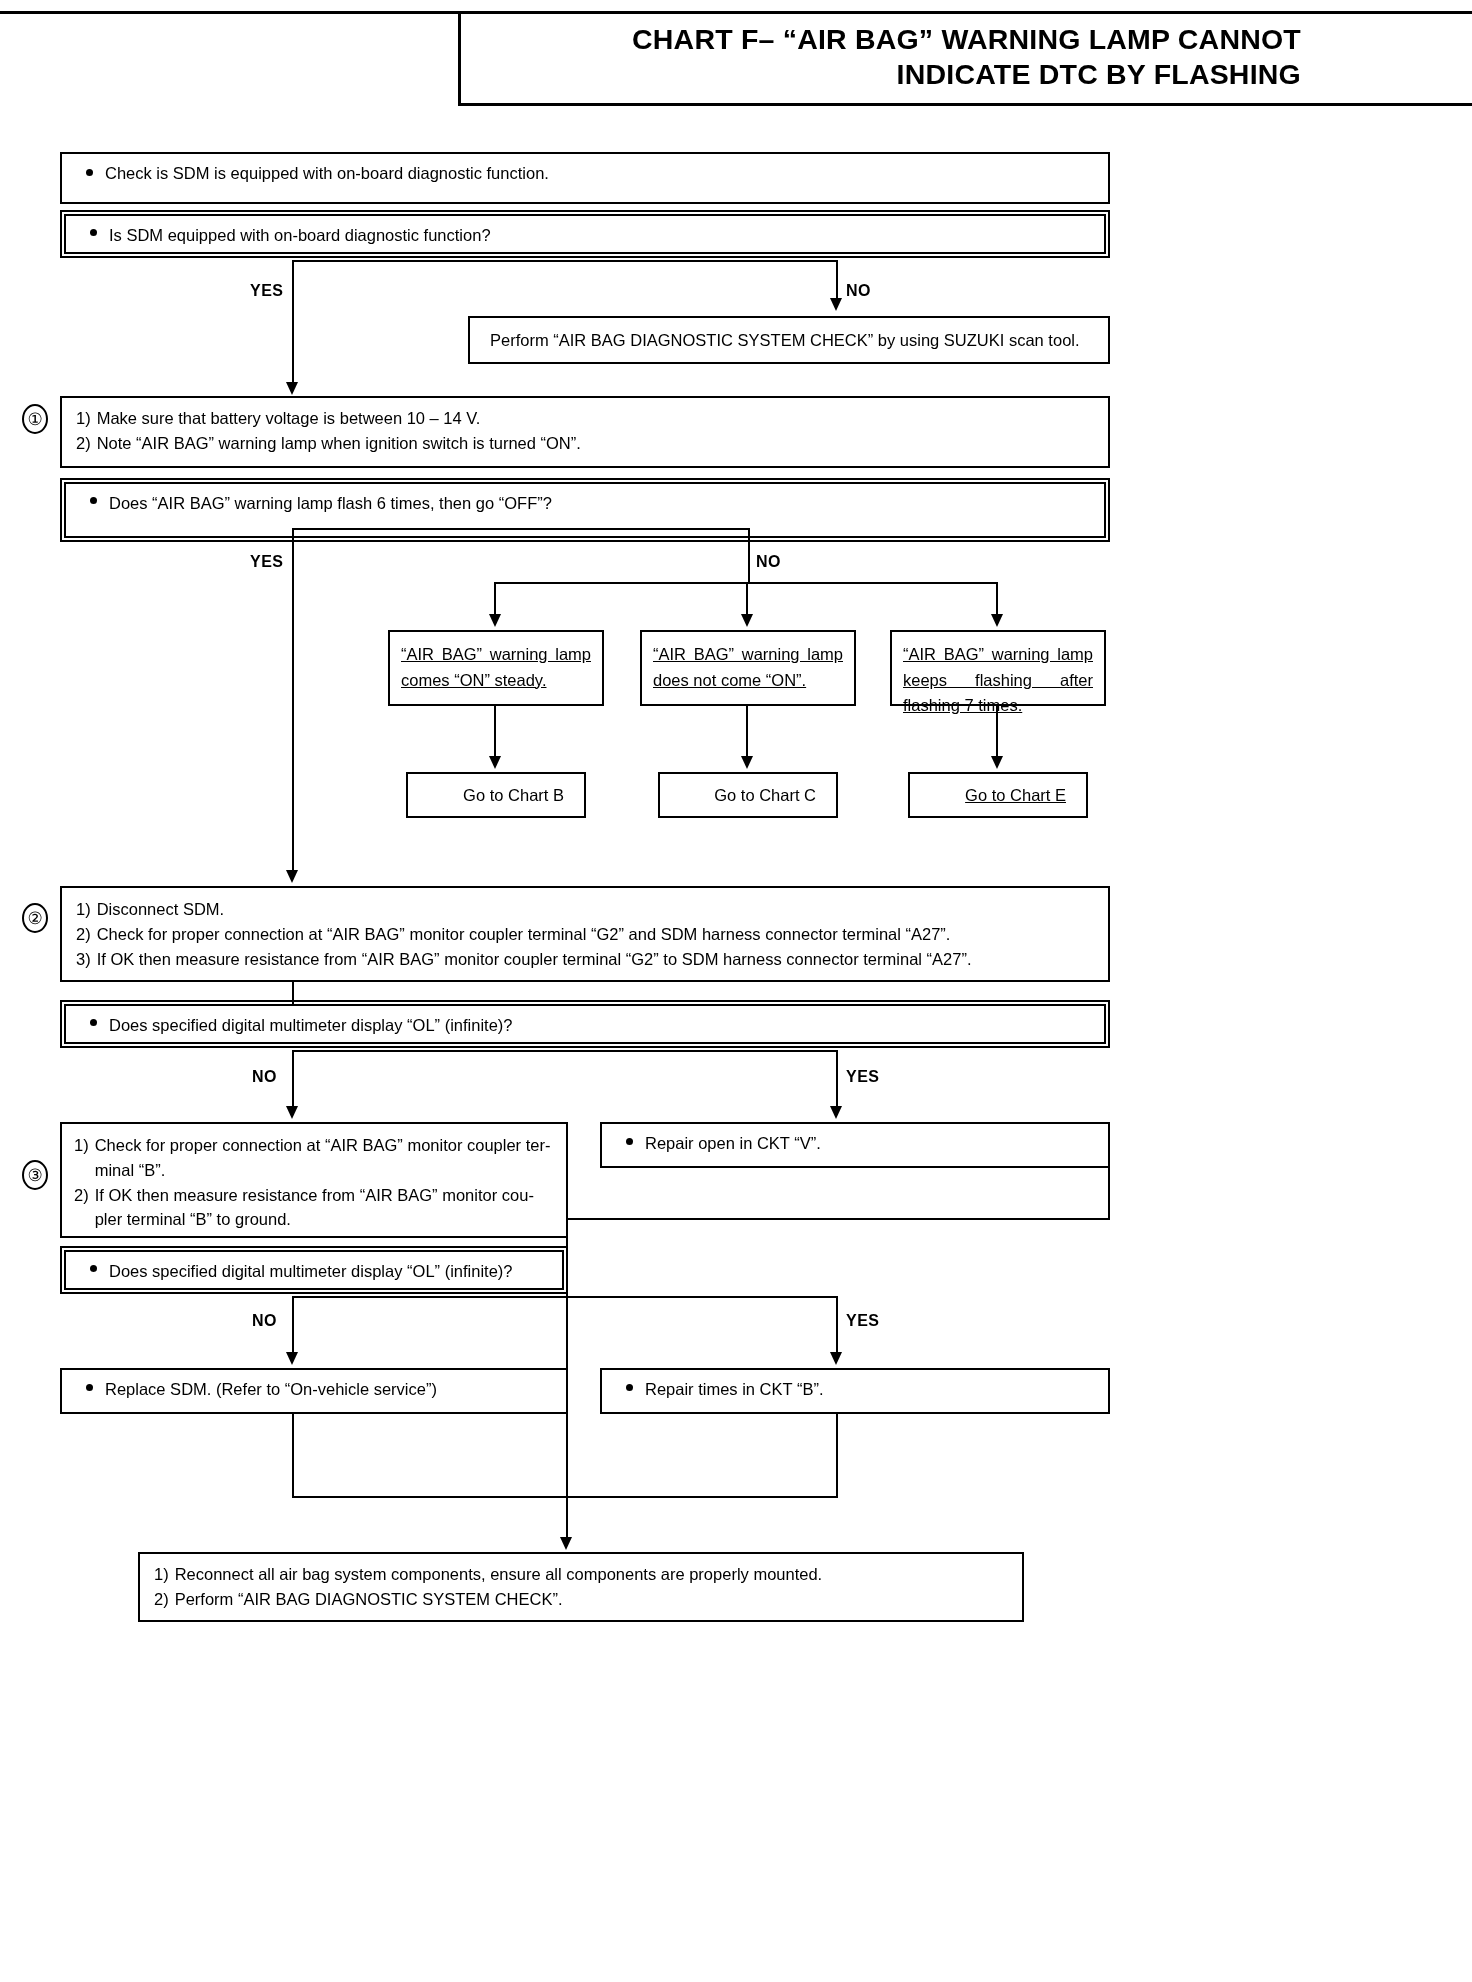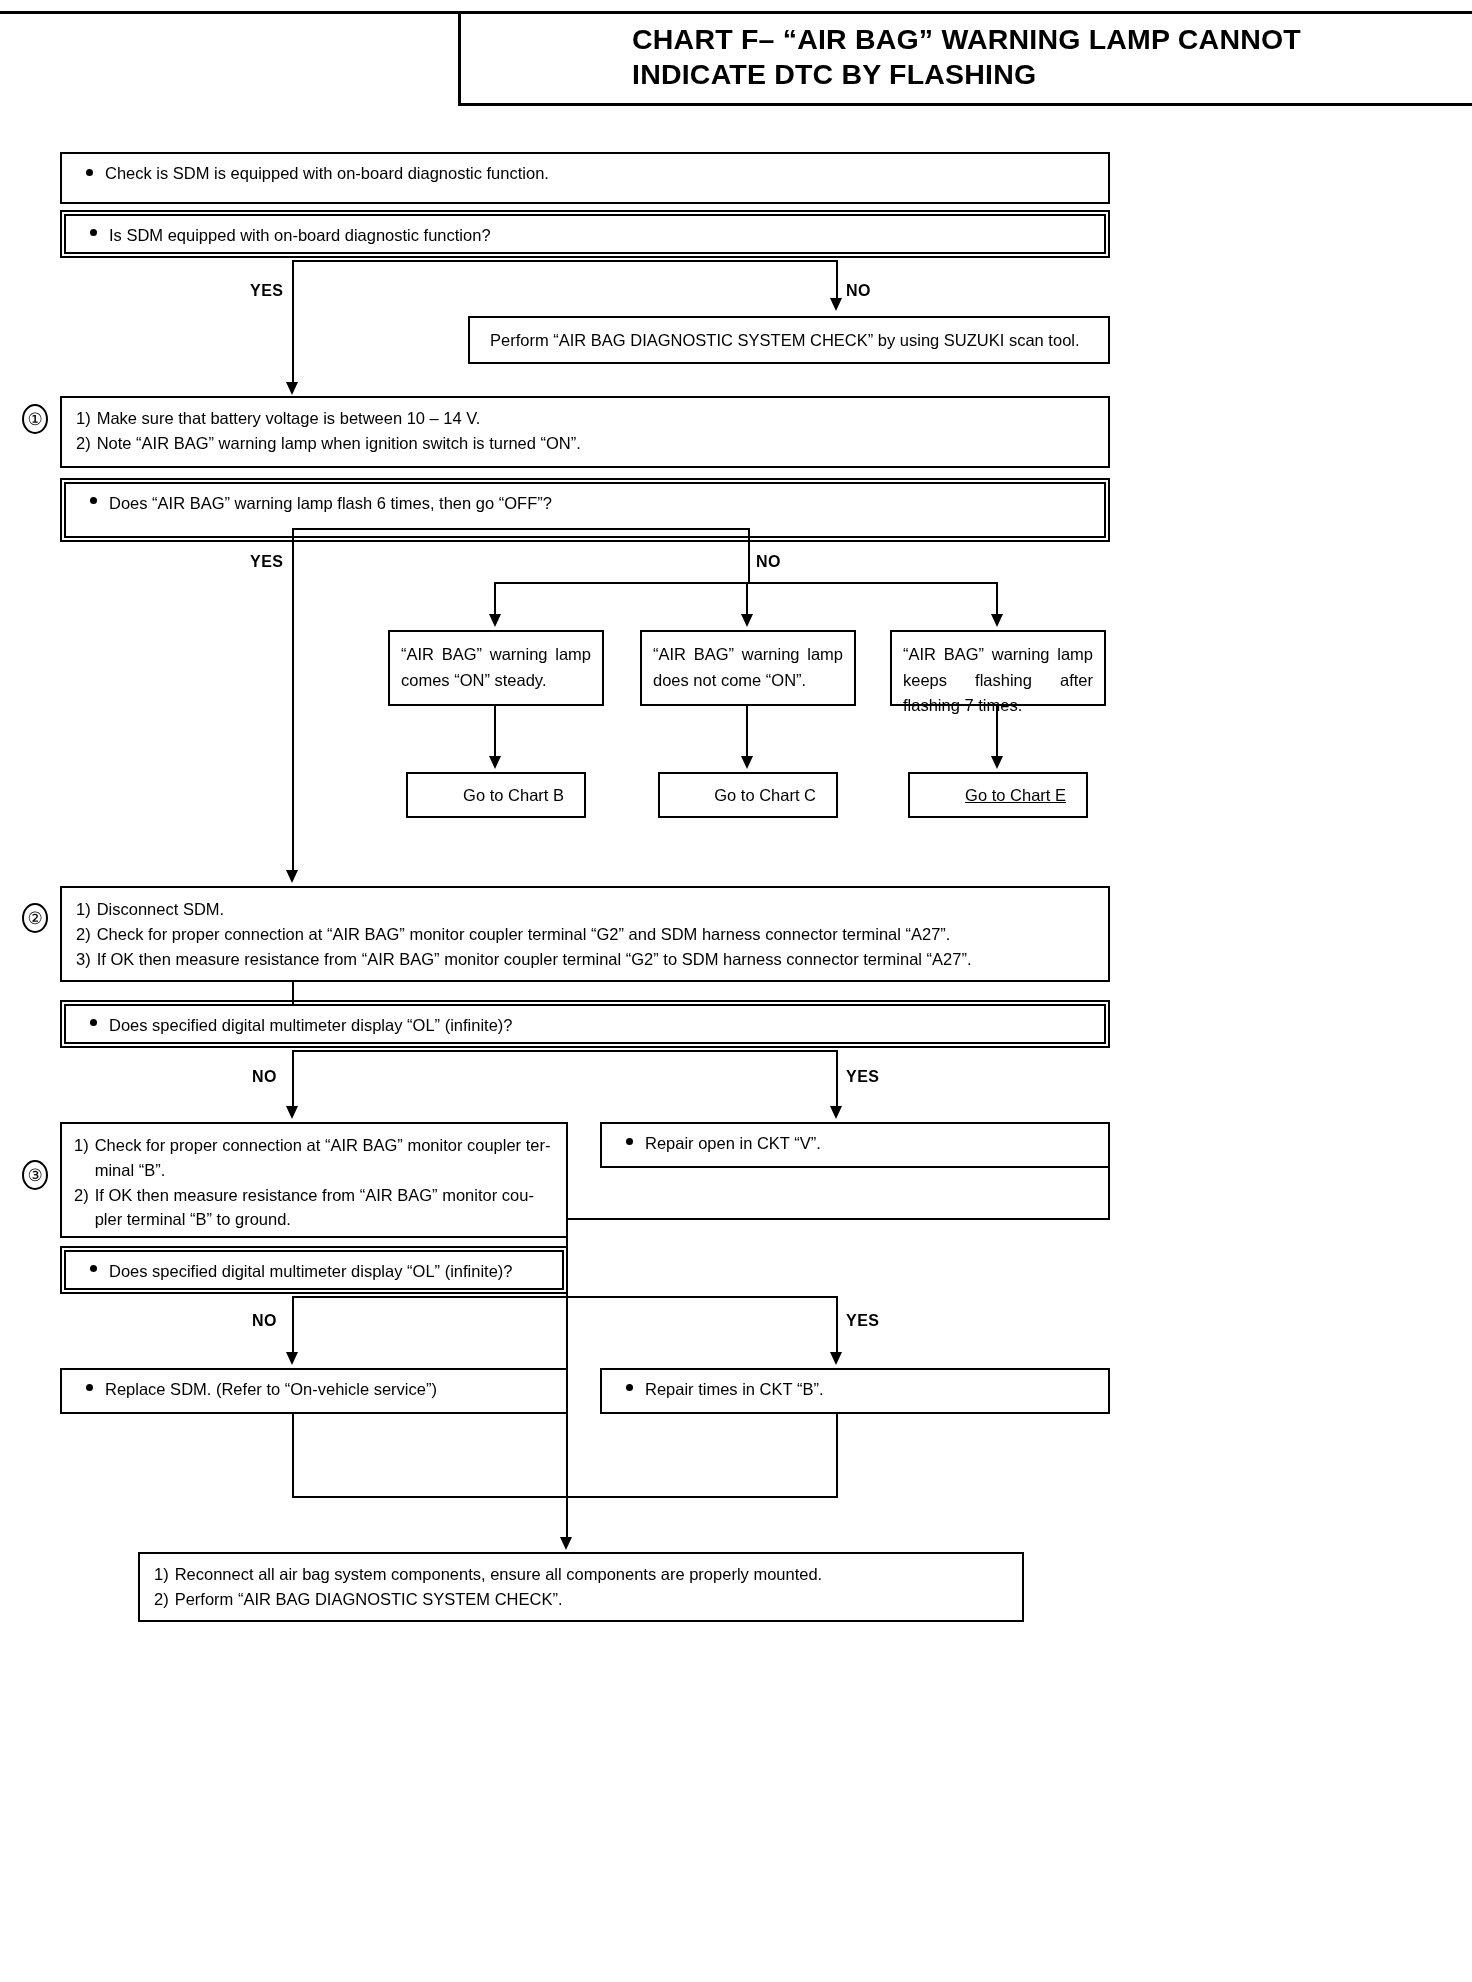--- a/index.html
+++ b/index.html
@@ -35,21 +35,21 @@
     width: 1014px; height: 92px;
     border-left: 3px solid #000;
     border-bottom: 3px solid #000;
     display: flex; align-items: center; justify-content: center;
     padding: 0 14px 4px 14px;
   }
   .title-text {
     font-size: 28.5px;
     font-weight: bold;
     line-height: 1.22;
-    text-align: left;
+    text-align: right;
     letter-spacing: 0.2px;
   }
 
   
   .box {
     position: absolute;
     border: 2px solid #000;
     background: #fff;
     font-size: 16.5px;
     line-height: 1.5;
@@ -60,21 +60,21 @@
     outline: 2px solid #000;
     outline-offset: 2px;
   }
   .box.center {
     display: flex; align-items: center; justify-content: flex-end;
     text-align: center;
   }
   .box.vcenter {
     display: flex; align-items: center;
   }
-  .box.justify { text-align: justify; text-align-last: left; }
+  .box.justify { text-align: justify; text-align-last: left; text-decoration: underline; }
 
   .bullet-line {
     display: flex; align-items: flex-start;
     gap: 12px;
   }
   .bullet-line .dot {
     flex: 0 0 auto;
     width: 7px; height: 7px;
     background: #000;
     border-radius: 50%;

